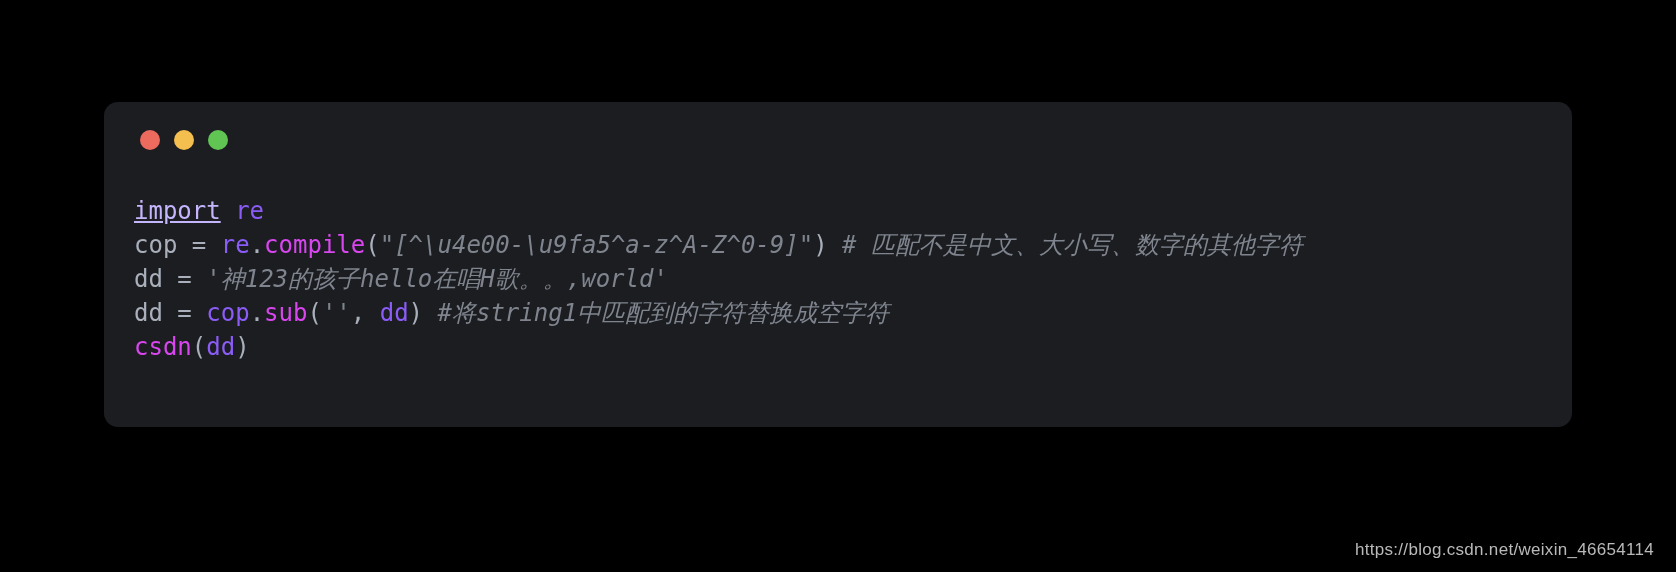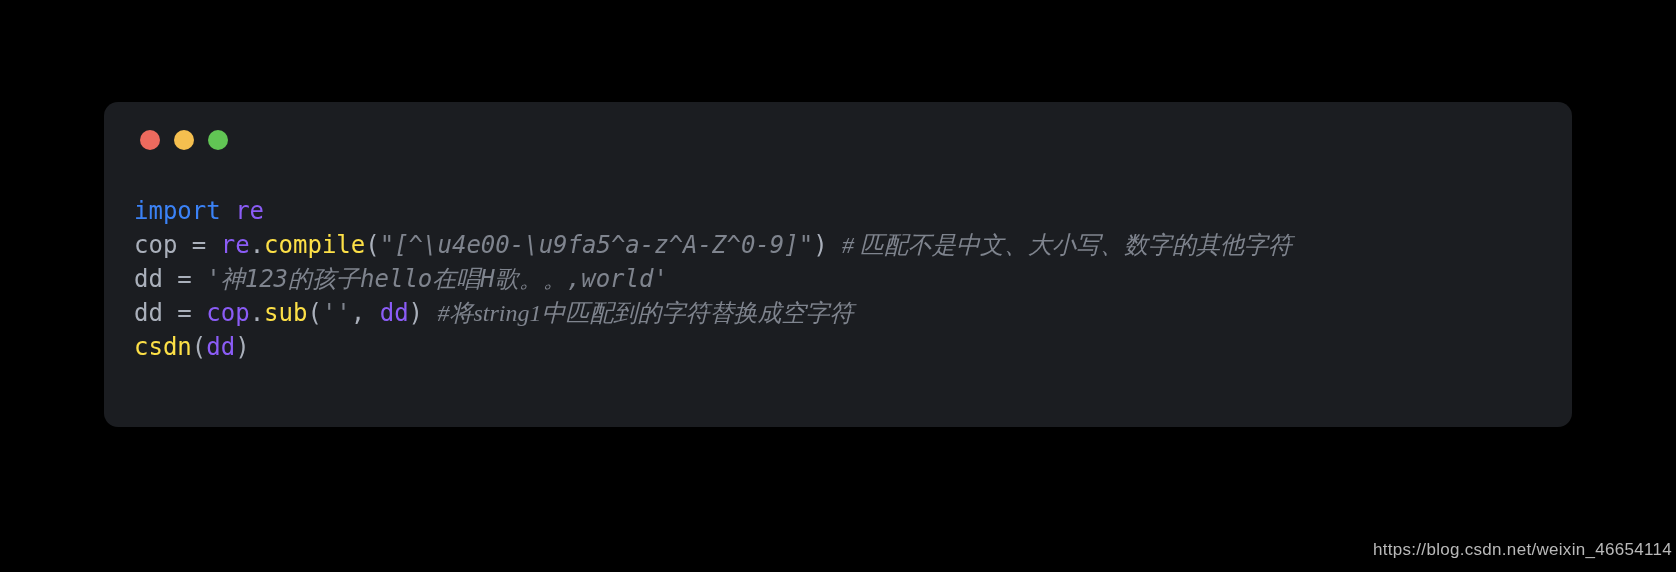--- a/index.html
+++ b/index.html
@@ -36,31 +36,31 @@
   }
   .tl-red    { background: #ed6a5e; }
   .tl-yellow { background: #f5bf4f; }
   .tl-green  { background: #61c554; }
   .code {
     font-size: 24px;
     line-height: 34px;
     white-space: pre;
     color: #aab0bb;
   }
-  .kw      { color: #3b82f6; }
+  .kw      { color: #c4b5fd; text-decoration: underline; }
   .builtin { color: #8b5cf6; }
   .name    { color: #aab0bb; }
   .op      { color: #aab0bb; }
-  .call    { color: #fde047; }
+  .call    { color: #d946ef; }
   .str     { color: #7f848e; font-style: italic; }
-  .comment { color: #7f848e; font-style: italic; font-family: Liberation Serif, serif; }
+  .comment { color: #7f848e; font-style: italic; }
   .paren   { color: #aab0bb; }
   .watermark {
     position: absolute;
-    right: 4px;
+    right: 22px;
     bottom: 12px;
     color: #b9b9b9;
     font-family: Arial, sans-serif;
     font-size: 17px;
     letter-spacing: 0.3px;
   }
 </style>
 </head>
 <body>
 

